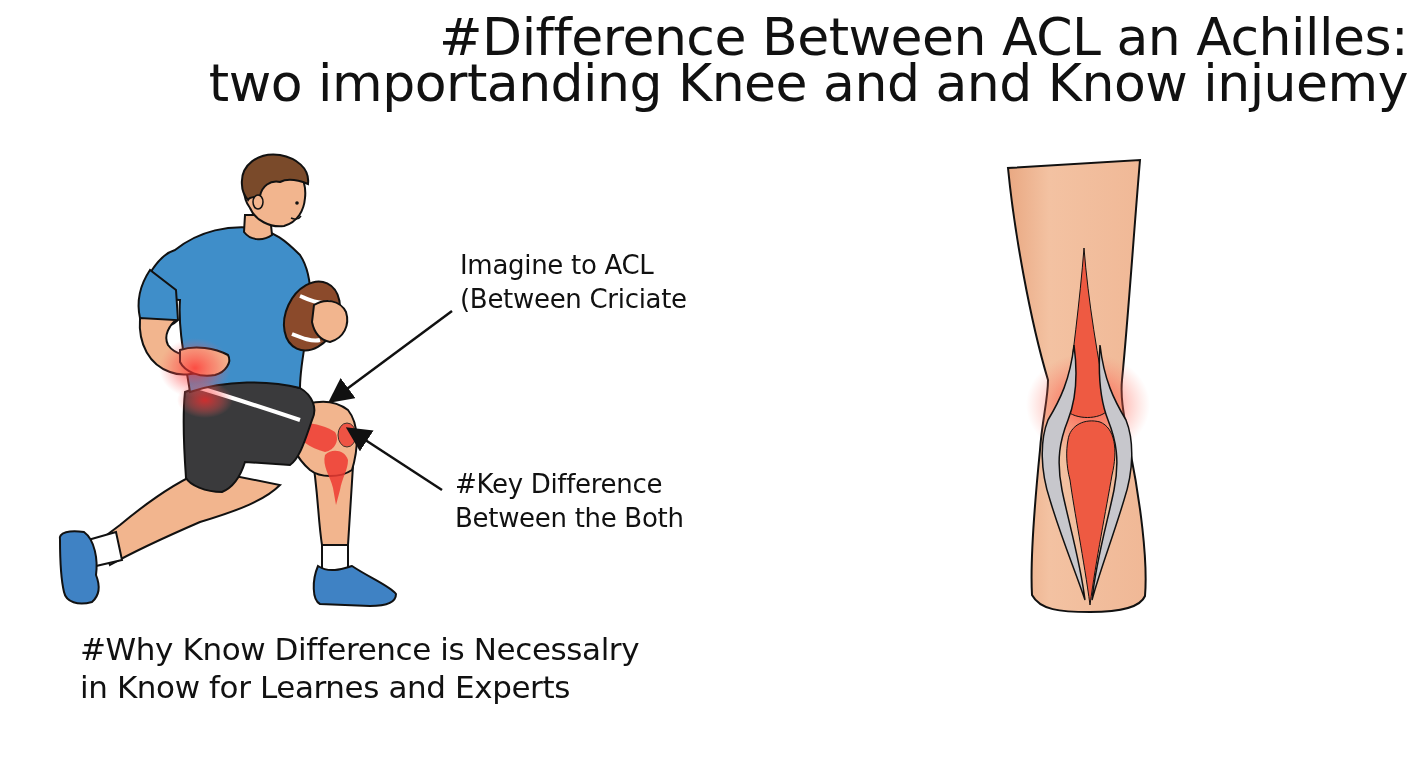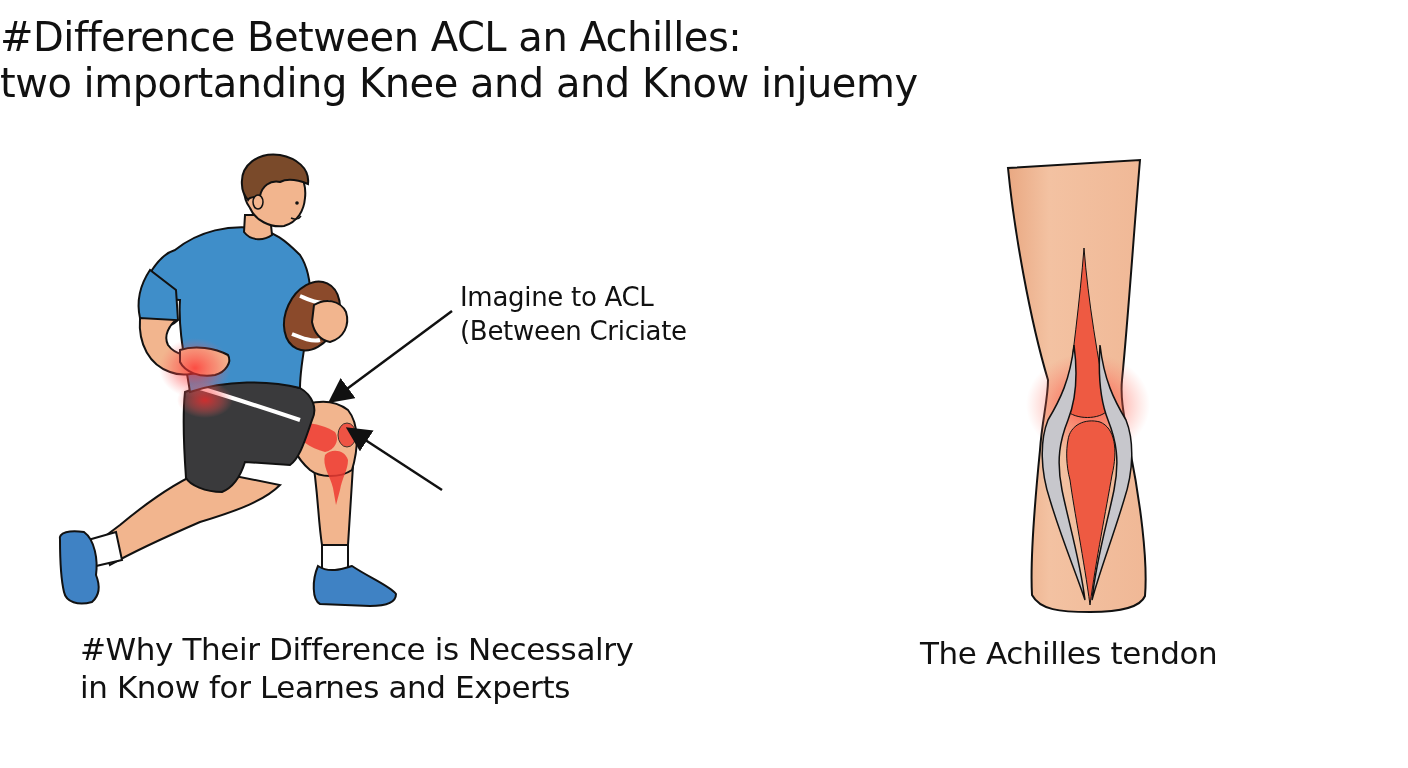--- a/index.html
+++ b/index.html
@@ -1,19 +1,19 @@
 <!DOCTYPE html>
 <html><head>
   <meta charset="utf-8">
   <style>
     html, body { margin: 0; padding: 0; background: #ffffff; }
     body { width: 1408px; height: 768px; position: relative; overflow: hidden; font-family: "DejaVu Sans", "Liberation Sans", sans-serif; color: #111111; }
-    .title { position: absolute; left: 0; top: 14px; width: 1408px; text-align: left; font-size: 40px; line-height: 46px; letter-spacing: -0.5px; }
+    .title { position: absolute; left: 0; top: 14px; width: 1408px; text-align: right; font-size: 52px; line-height: 46px; letter-spacing: -0.5px; }
     .title div { white-space: nowrap; }
-    .label { position: absolute; font-size: 26px; line-height: 34px; white-space: nowrap; letter-spacing: -0.3px; margin-top: 32px; }
+    .label { position: absolute; font-size: 26px; line-height: 34px; white-space: nowrap; letter-spacing: -0.3px; }
     .caption { position: absolute; font-size: 31px; line-height: 38px; white-space: nowrap; letter-spacing: -0.4px; }
     svg.art { position: absolute; left: 0; top: 0; width: 1408px; height: 768px; }
   </style>
 </head>
 <body>
 
 <div class="title">
   <div>#Difference Between ACL an Achilles:</div>
   <div>two importanding Knee and and Know injuemy</div>
 </div>
@@ -109,22 +109,23 @@
     <path d="M1068 440 C1070 425 1085 418 1100 422 C1115 428 1118 450 1112 475 C1106 510 1096 560 1090 605 C1084 560 1074 510 1070 480 C1066 465 1066 450 1068 440 Z" fill="#ee5a42" stroke="#111" stroke-width="1"></path>
   </g>
 </svg>
 
 <div class="label" style="left:460px; top:248px;">
   <div>Imagine to ACL</div>
   <div>(Between Criciate</div>
 </div>
 
 <div class="label" style="left:455px; top:467px;">
+  <div>#Key Difference</div>
+  <div>Between the Both</div>
 </div>
 
 <div class="caption" style="left:80px; top:630px;">
-  <div>#Why Their Difference is Necessalry</div>
+  <div>#Why Know Difference is Necessalry</div>
   <div>in Know for Learnes and Experts</div>
 </div>
 
 <div class="caption" style="left:920px; top:634px;">
-  <div>The Achilles tendon</div>
 </div>
 
 </body></html>

